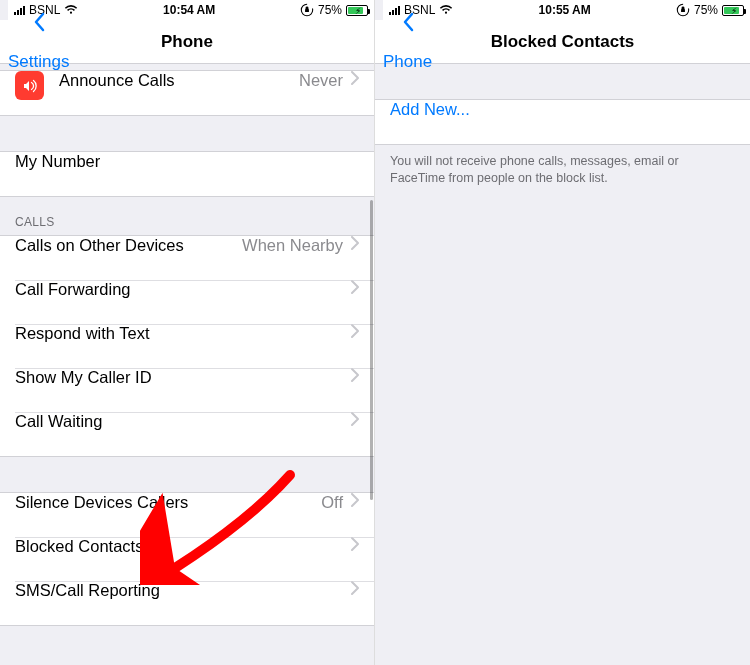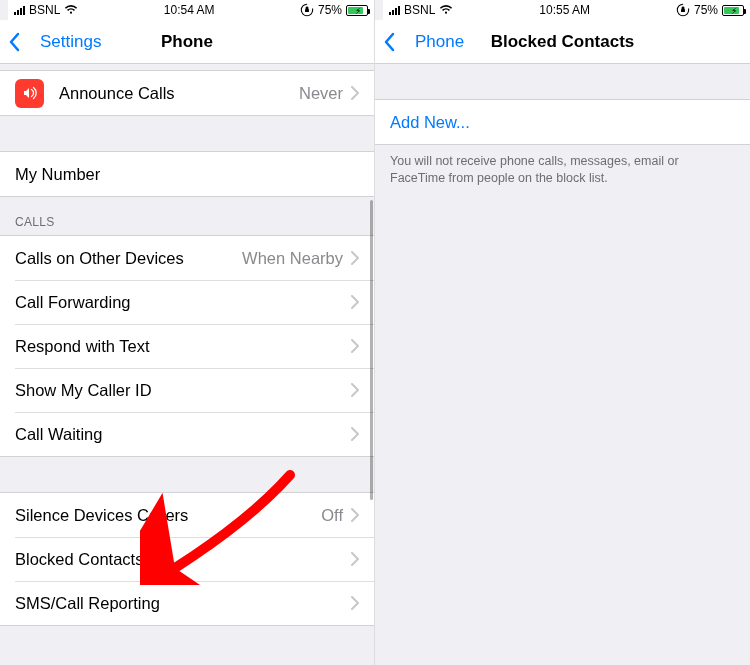--- a/index.html
+++ b/index.html
@@ -32,21 +32,21 @@
     display: flex;
     align-items: center;
     justify-content: space-between;
     padding: 0 6px;
     font-size: 12px;
     font-weight: 500;
     color: #000;
     margin-left: 8px;
   }
   .status-left, .status-right { display: flex; align-items: center; gap: 4px; }
-  .status-center { font-weight: 400; }
+  .status-center { font-weight: 700; }
   .signal-bars { display: flex; align-items: flex-end; gap: 1px; height: 10px; }
   .signal-bars span { width: 2px; background:#000; display:block; }
   .signal-bars span:nth-child(1){height:3px;}
   .signal-bars span:nth-child(2){height:5px;}
   .signal-bars span:nth-child(3){height:7px;}
   .signal-bars span:nth-child(4){height:9px;}
   .wifi { width:14px; height:10px; }
   .rot-lock { width:14px; height:14px; }
   .battery-wrap { display:flex; align-items:center; gap:2px;}
   .battery { width:22px; height:11px; border:1px solid #000; border-radius:2px; position:relative; }
@@ -63,20 +63,21 @@
     position: relative;
     border-bottom: 1px solid #d1d1d6;
     padding: 0 8px;
   }
   .nav-back {
     display: flex;
     align-items: center;
     color: #007aff;
     font-size: 17px;
     gap: 20px;
+    flex-direction: column;
   }
   .nav-chevron { width:12px; height:20px; }
   .nav-title {
     position: absolute;
     left: 0; right: 0;
     text-align: center;
     font-size: 17px;
     font-weight: 600;
     color: #000;
     pointer-events: none;
@@ -99,21 +100,20 @@
     color: #6d6d72;
     padding: 8px 28px 6px 15px;
     background:#efeff4;
     line-height:1.35;
   }
 
   .cell {
     background: #fff;
     min-height: 44px;
     display: flex;
-    align-items: center;
     padding: 0 15px;
     position: relative;
     font-size: 16.5px;
     color: #000;
   }
   .cell + .cell::before,
   .group .cell:not(:first-child)::before {
     content:"";
     position:absolute;
     left:15px; right:0; top:0;

